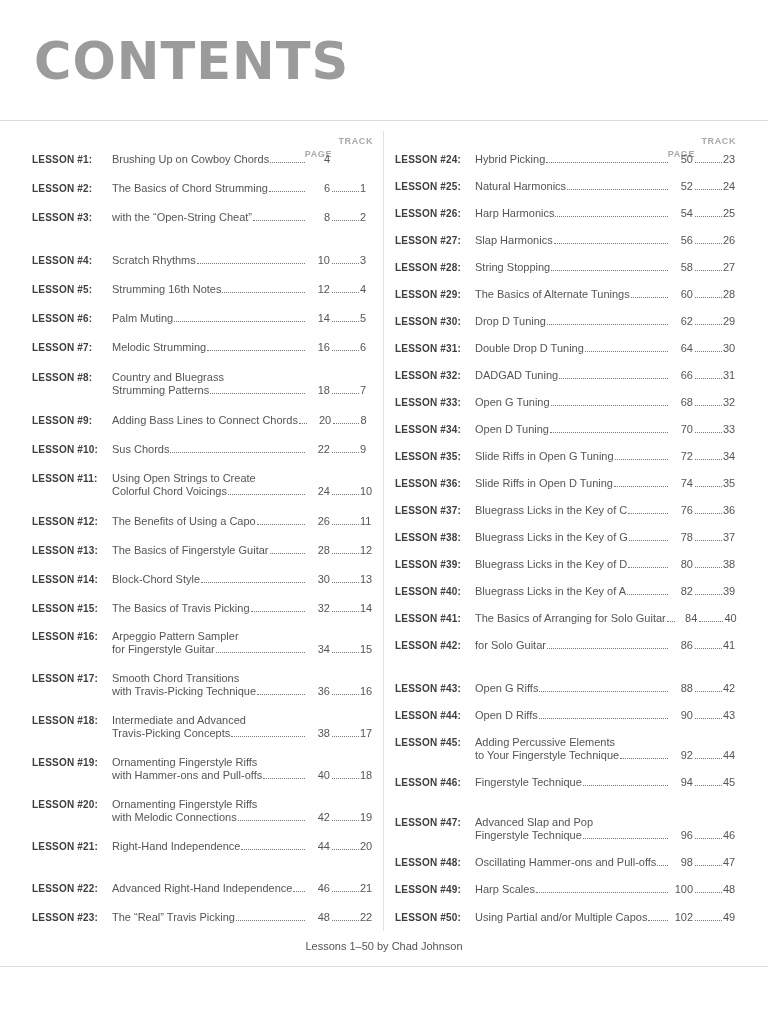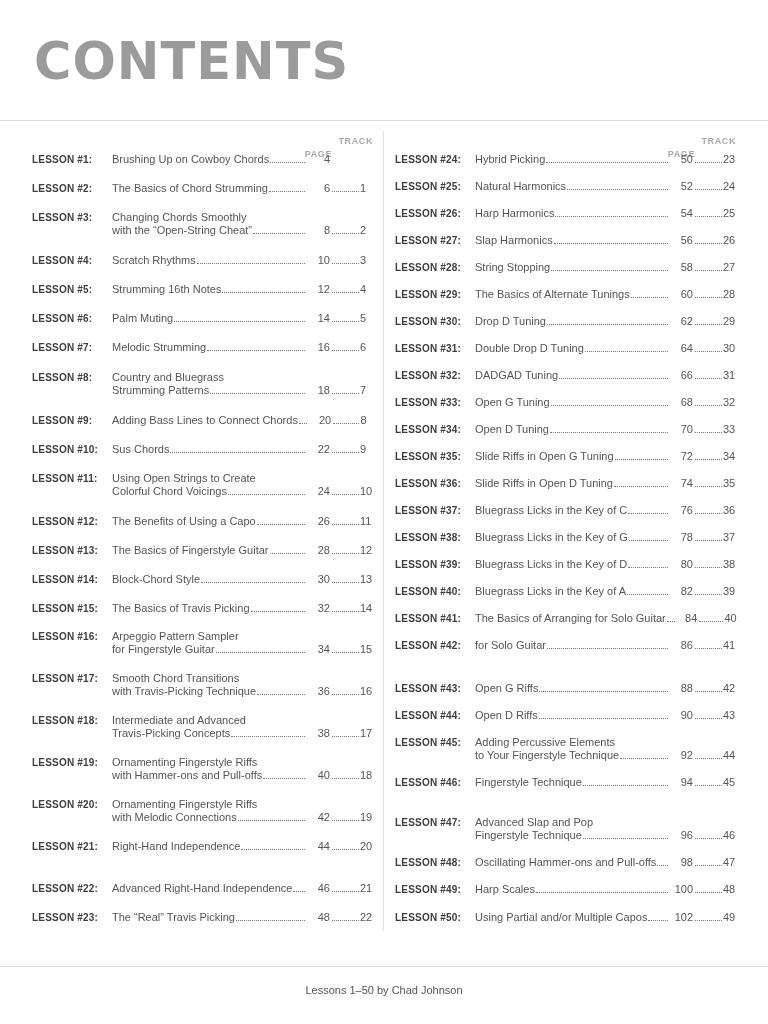--- a/index.html
+++ b/index.html
@@ -23,21 +23,21 @@
   .head .page { position: absolute; right: 42px; top: 15px; }
   .head .track { position: absolute; right: 1px; top: 2px; text-align: right; }
   .entry { position: absolute; left: 0; width: 342px; font-size: 11px; line-height: 13px; }
   .entry .num { position: absolute; left: 0; top: 0; font-weight: bold; color: #3e3e3e; font-size: 10px; letter-spacing: 0.2px; }
   .entry .body { position: absolute; left: 80px; right: 0; top: 0; color: #555; }
   .entry .line { display: flex; align-items: baseline; white-space: nowrap; }
   .entry .dots { flex: 1; border-bottom: 1px dotted #777; margin: 0 1px 3px 1px; min-width: 8px; }
   .entry .pg { width: 24px; text-align: right; }
   .entry .dots2 { width: 27px; border-bottom: 1px dotted #777; margin: 0 1px 3px 2px; }
   .entry .tr { width: 14px; text-align: left; }
-  .footer { position: absolute; top: 940px; left: 0; width: 768px; text-align: center; font-size: 11px; color: #555; margin-top: 44px; }
+  .footer { position: absolute; top: 940px; left: 0; width: 768px; text-align: center; font-size: 11px; color: #555; }
 </style>
 </head>
 <body>
 
 <div class="title">CONTENTS</div>
 <div class="rule top"></div>
 <div class="vdivider"></div>
 
 <div class="col left">
   <div class="head">
@@ -65,23 +65,20 @@
             <span class="pg">6</span>
             <span class="dots2"></span>
             <span class="tr">1</span>
           </div>
         </div>
       </div>
       <div class="entry" style="top: 77px;">
         <span class="num">LESSON #3:</span>
         <div class="body">
           <div class="line">
-            <span>Changing Chords Smoothly</span>
-          </div>
-          <div class="line">
             <span>with the “Open-String Cheat”</span>
             <span class="dots"></span>
             <span class="pg">8</span>
             <span class="dots2"></span>
             <span class="tr">2</span>
           </div>
         </div>
       </div>
       <div class="entry" style="top: 120px;">
         <span class="num">LESSON #4:</span>

